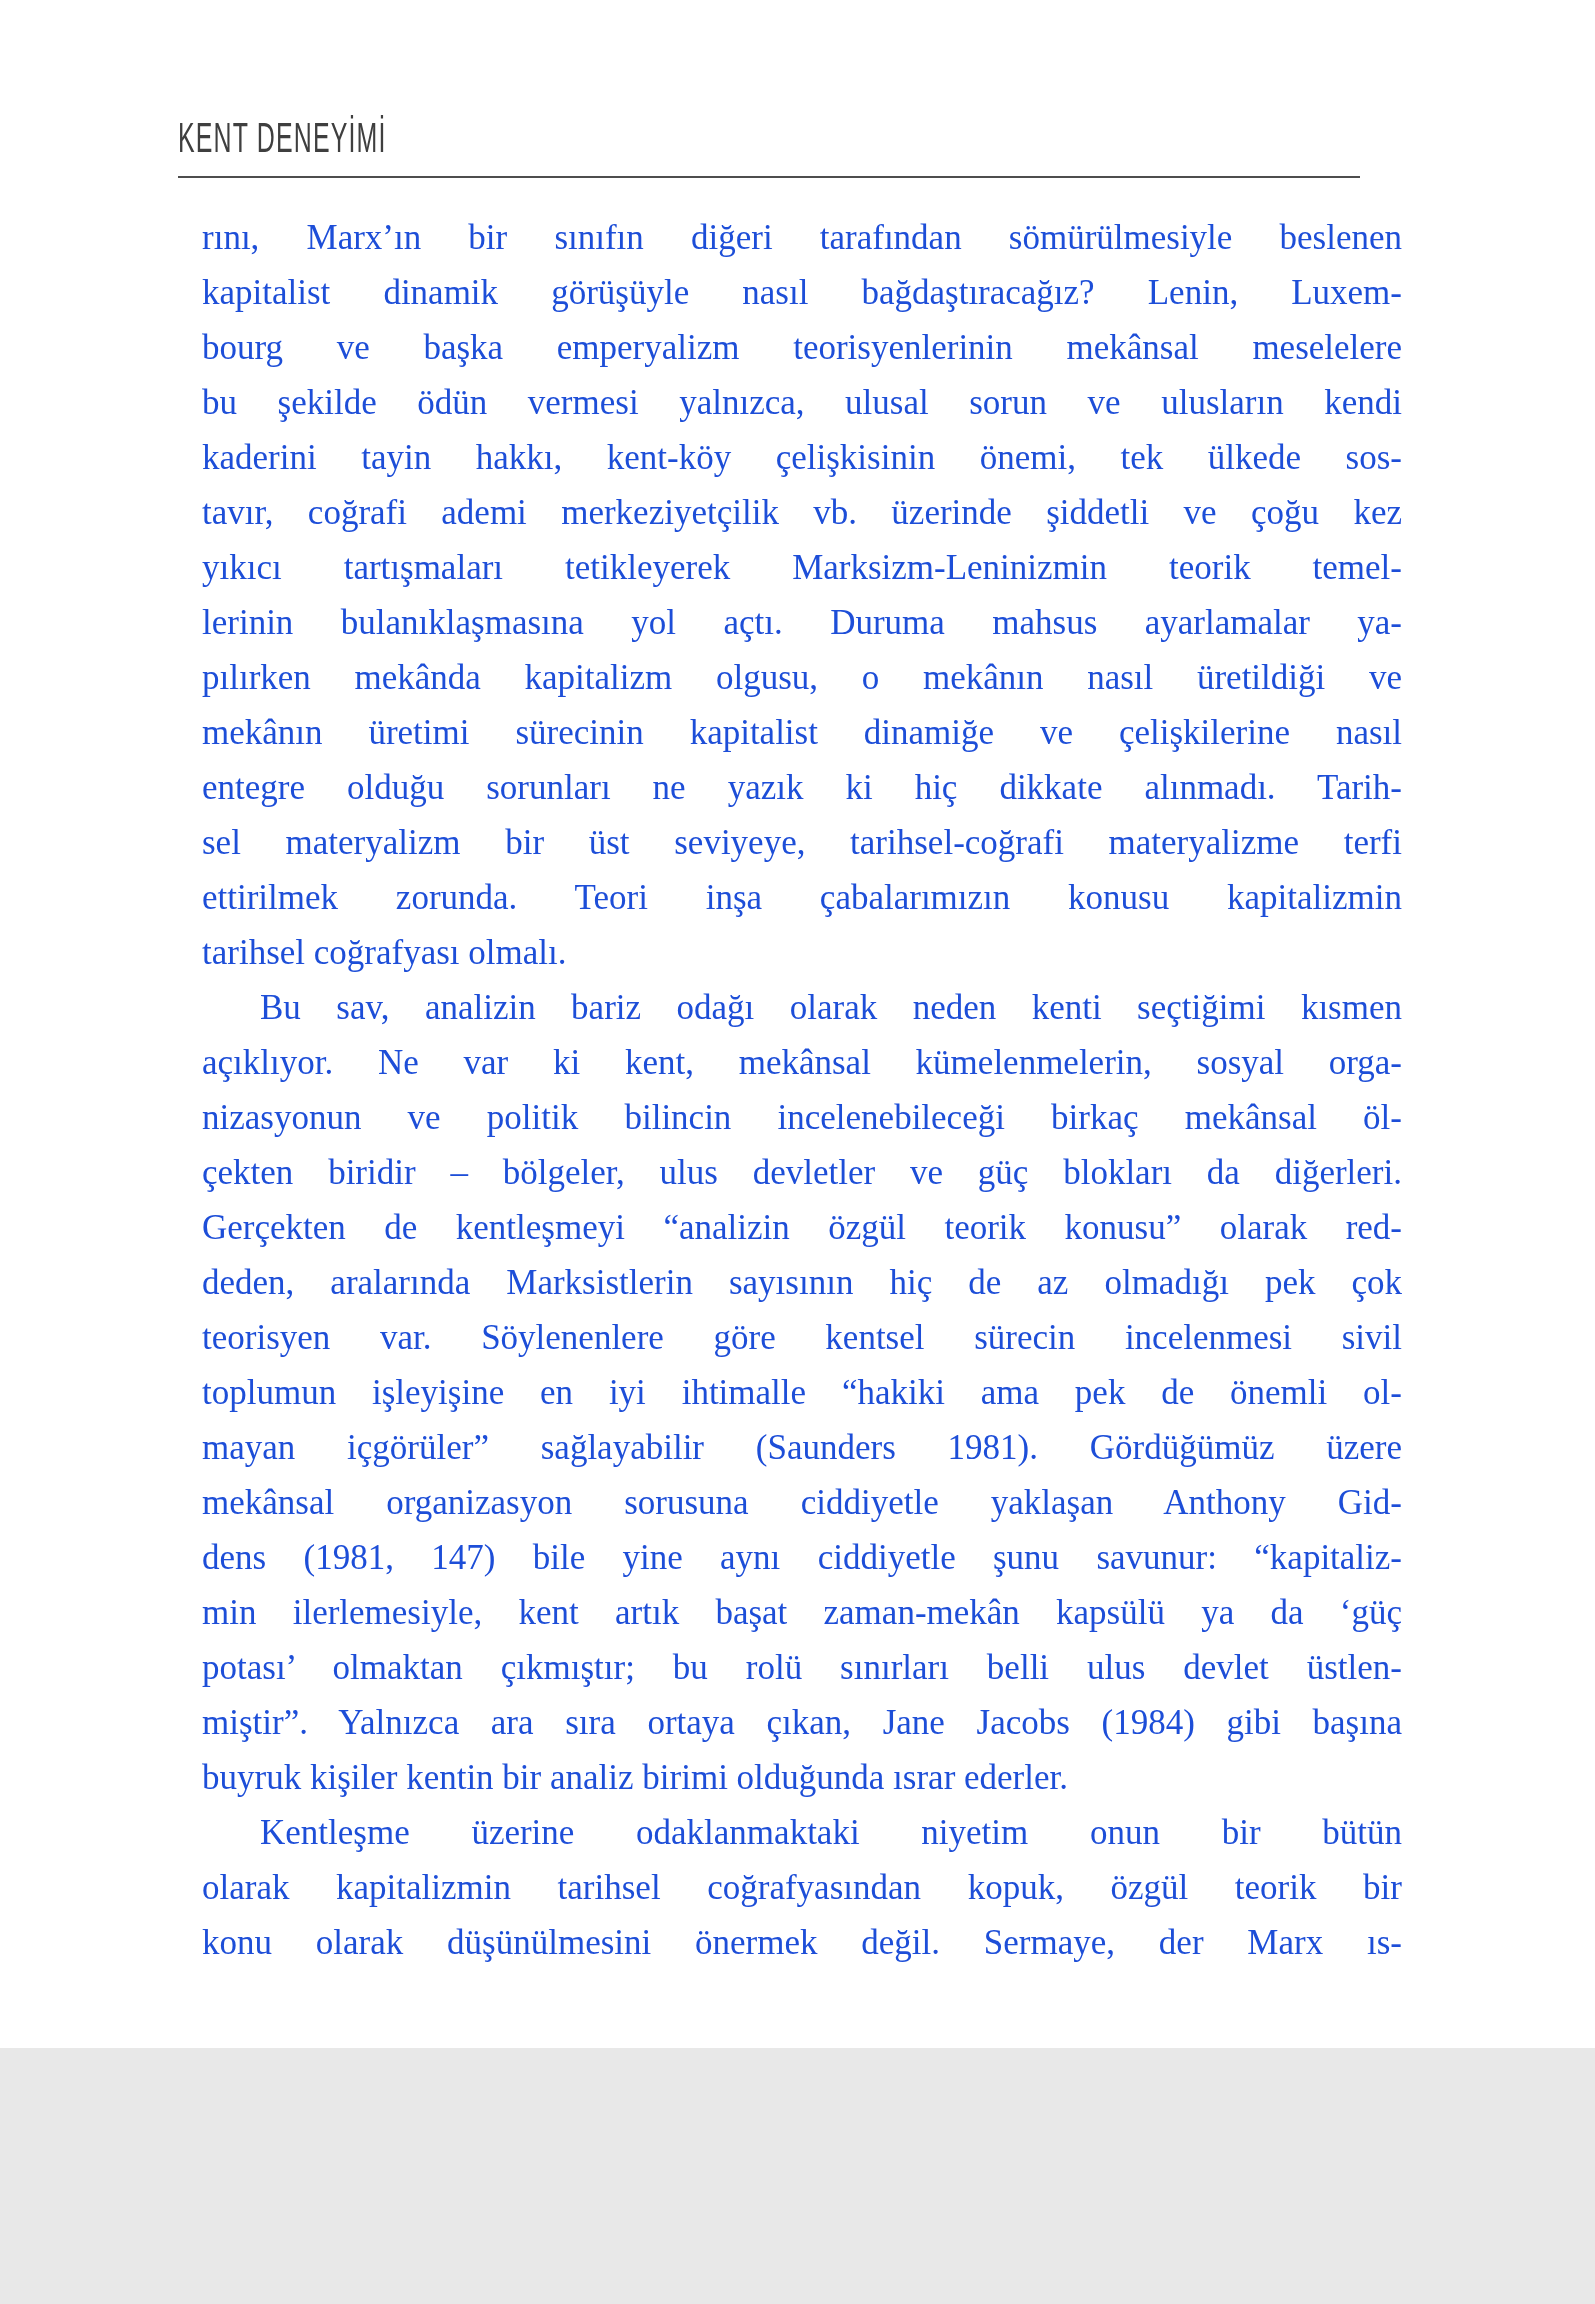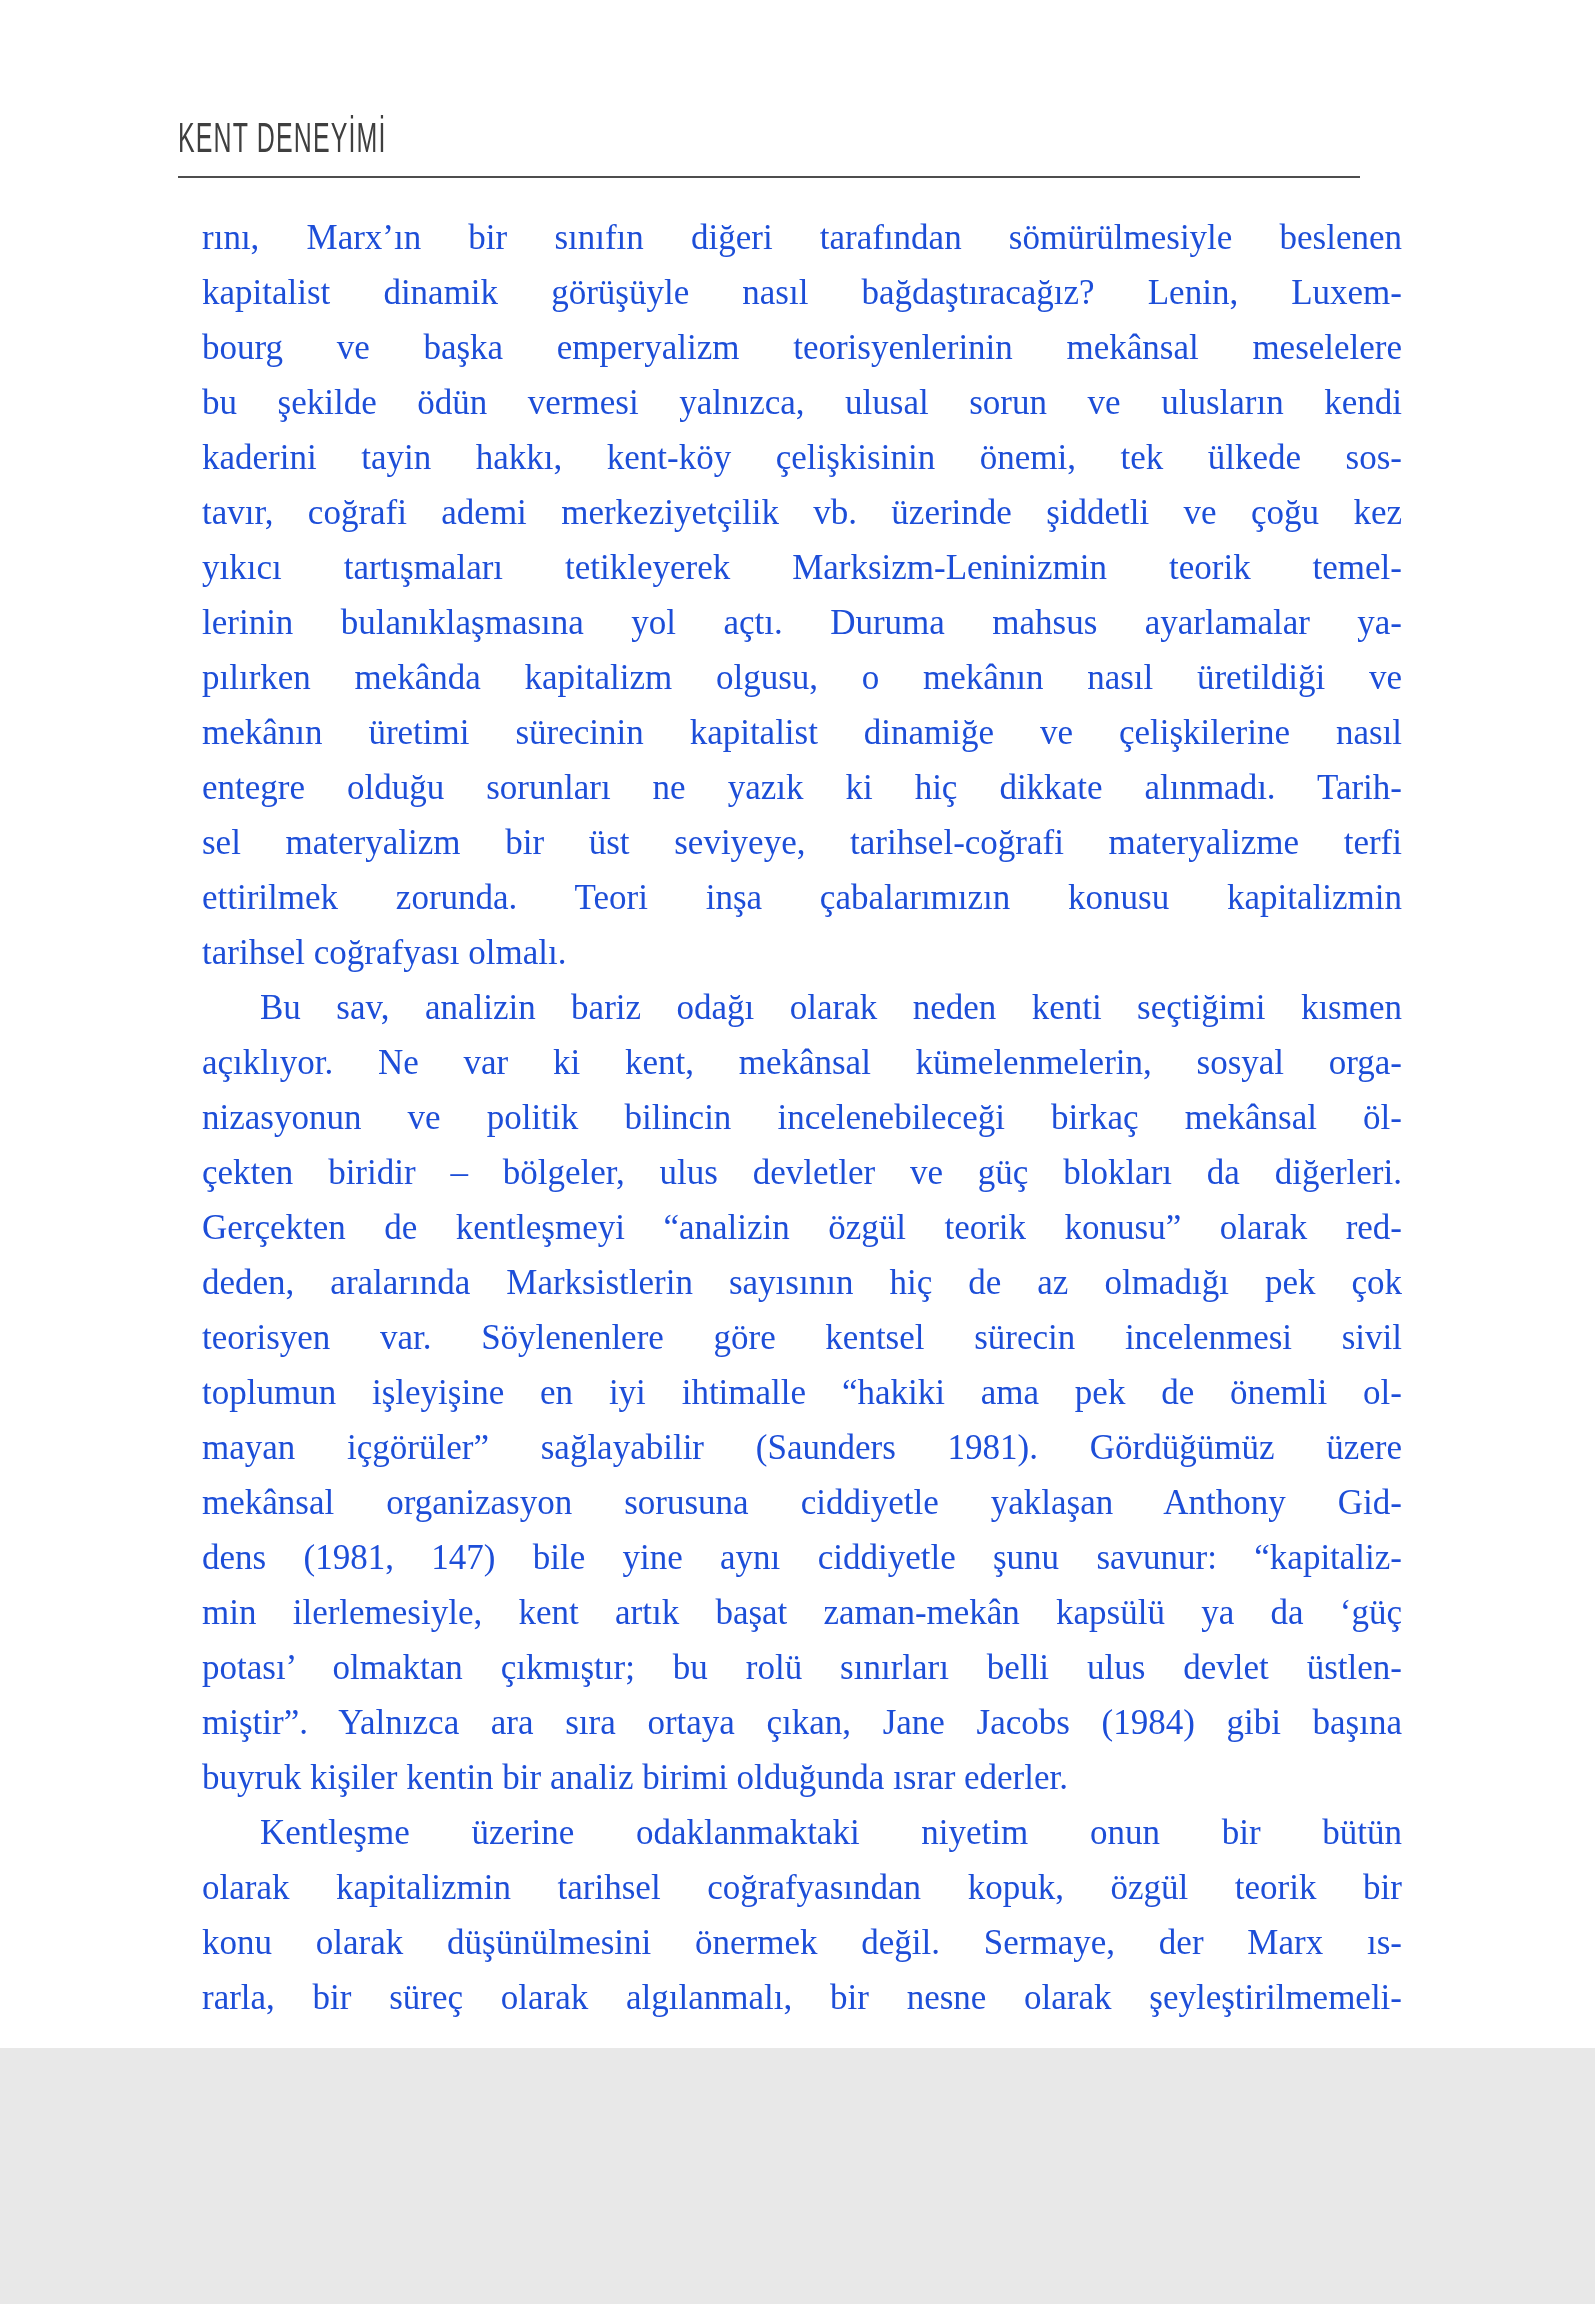--- a/index.html
+++ b/index.html
@@ -106,17 +106,16 @@
         <div class="line">dens (1981, 147) bile yine aynı ciddiyetle şunu savunur: “kapitaliz-</div>
         <div class="line">min ilerlemesiyle, kent artık başat zaman-mekân kapsülü ya da ‘güç</div>
         <div class="line">potası’ olmaktan çıkmıştır; bu rolü sınırları belli ulus devlet üstlen-</div>
         <div class="line">miştir”. Yalnızca ara sıra ortaya çıkan, Jane Jacobs (1984) gibi başına</div>
         <div class="line last">buyruk kişiler kentin bir analiz birimi olduğunda ısrar ederler.</div>
       </div>
       <div class="para">
         <div class="line first-indent">Kentleşme üzerine odaklanmaktaki niyetim onun bir bütün</div>
         <div class="line">olarak kapitalizmin tarihsel coğrafyasından kopuk, özgül teorik bir</div>
         <div class="line">konu olarak düşünülmesini önermek değil. Sermaye, der Marx ıs-</div>
-        <div class="line">rarla, bir süreç olarak algılanmalı, bir nesne olarak şeyleştirilmemeli-</div>
       </div>
     </div>
   <div class="page-number">20</div>
 </div>
 
 </body></html>

